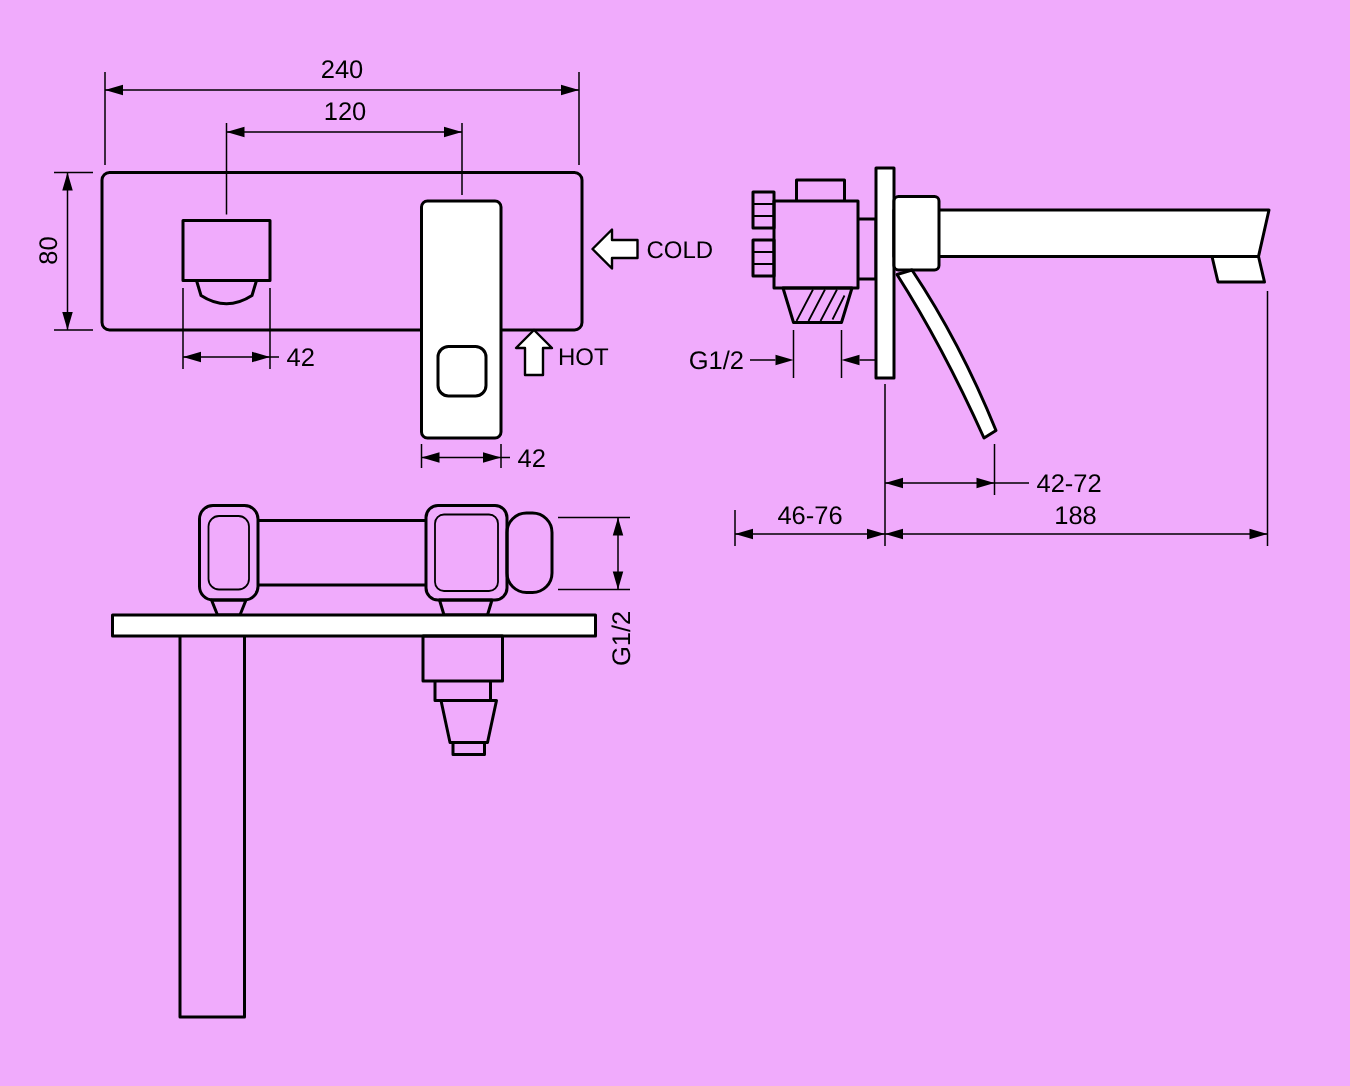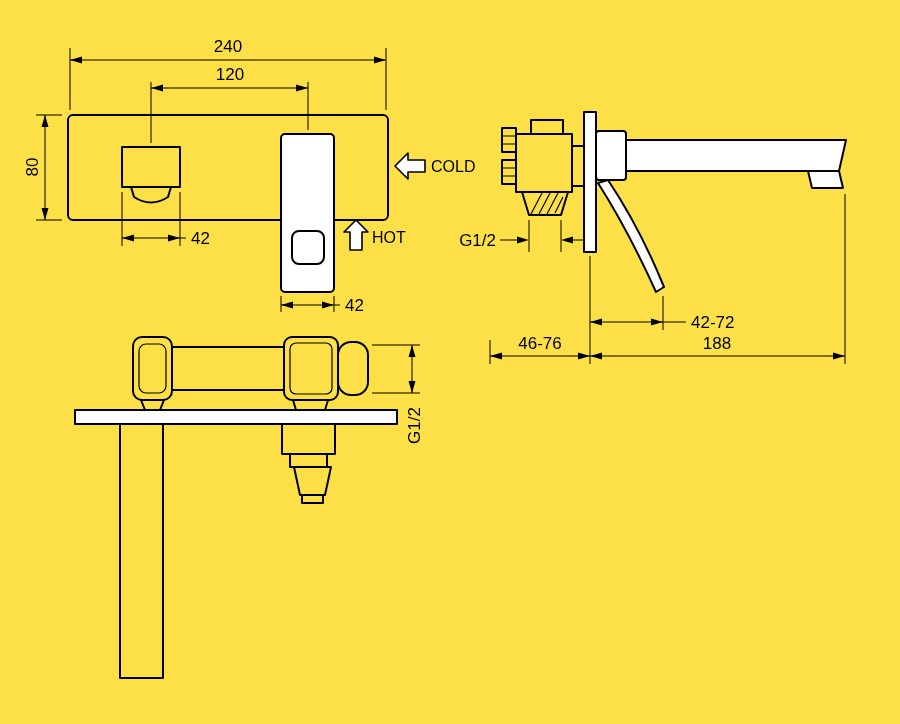--- a/index.html
+++ b/index.html
@@ -4,21 +4,21 @@
 <style>
   html, body {
     margin: 0;
     padding: 0;
     background: #ffffff;
   }
   .stage {
     position: relative;
     width: 900px;
     height: 724px;
-    background: #fde047;
+    background: #f0abfc;
     font-family: "Liberation Sans", sans-serif;
   }
   svg { display: block; }
   .obj {
     fill: none;
     stroke: #000000;
     stroke-width: 2;
     stroke-linejoin: round;
   }
   .obj-fill {

